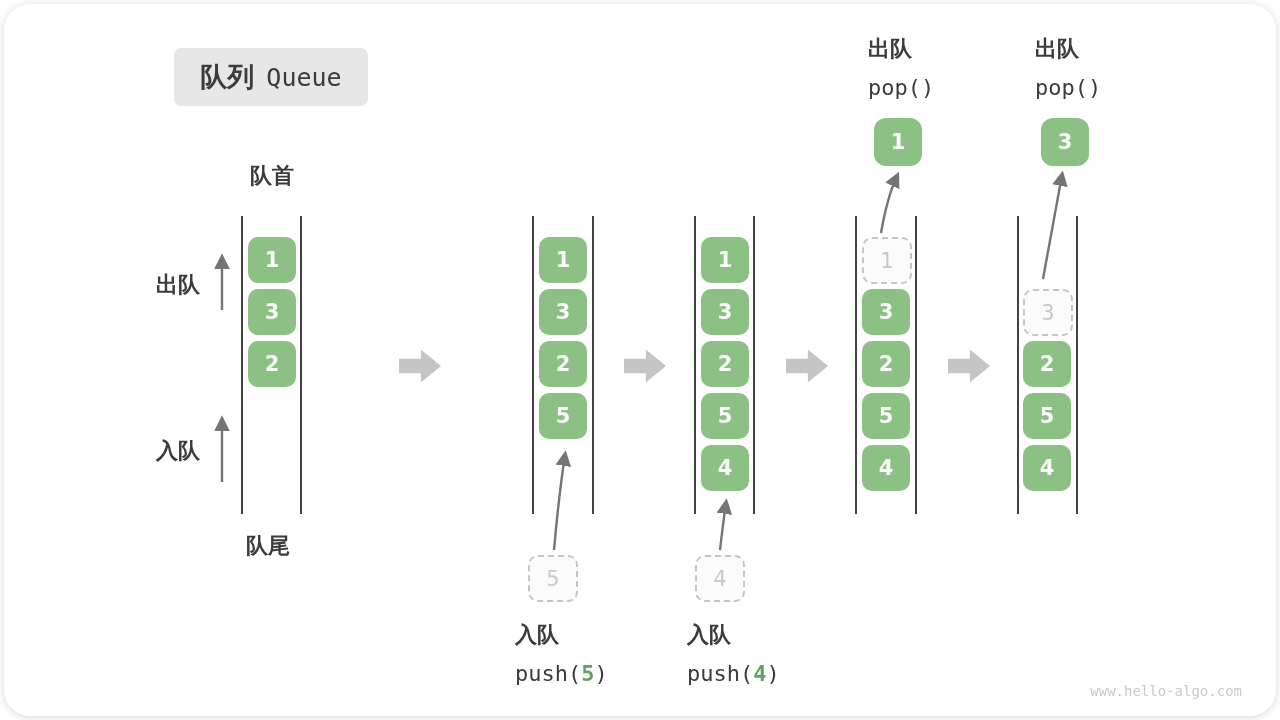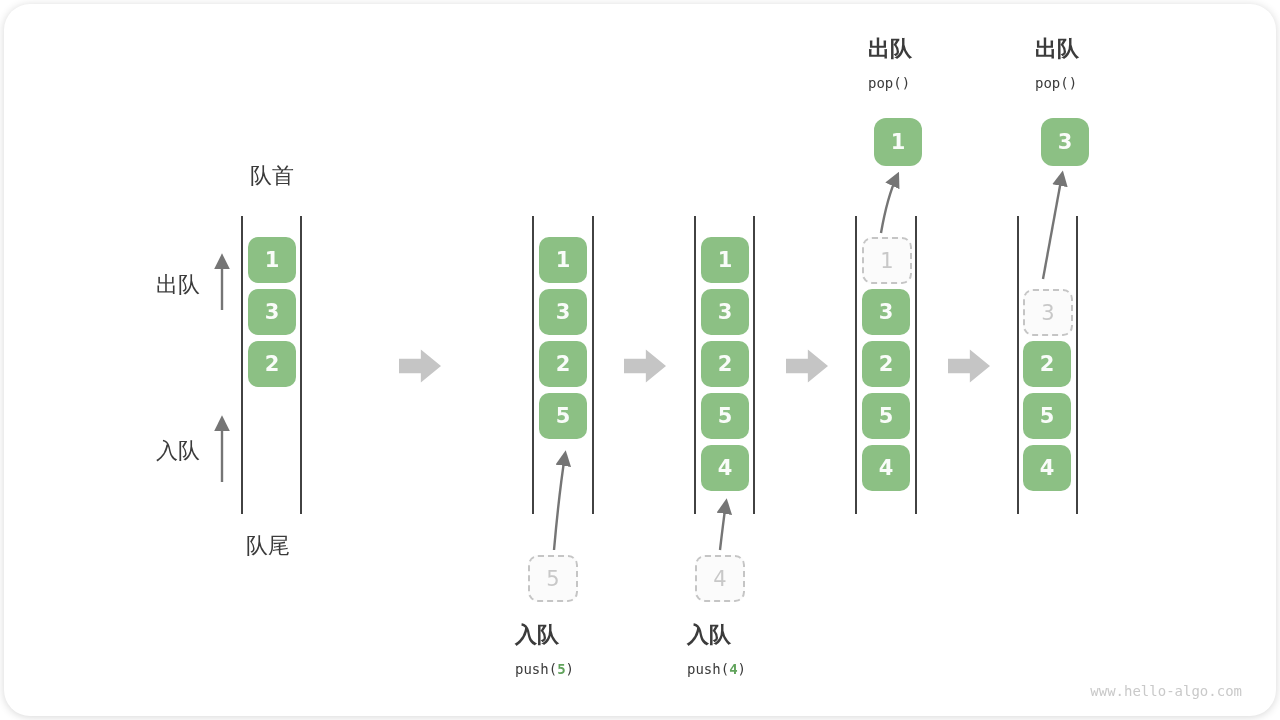--- a/index.html
+++ b/index.html
@@ -23,21 +23,21 @@
     position: absolute; left: 170px; top: 44px;
     width: 194px; height: 58px;
     background: #e7e7e7; border-radius: 7px;
     display: flex; align-items: center; justify-content: center;
     gap: 12px;
   }
   .title-zh { font-size: 27px; font-weight: bold; color: #3b3b3b; }
   .title-en { font-size: 25px; color: #3b3b3b; font-family: "DejaVu Sans Mono", monospace; }
 
   
-  .lbl { position: absolute; font-weight: normal; font-size: 22px; color: #3b3b3b; white-space: nowrap; }
+  .lbl { position: absolute; font-weight: bold; font-size: 22px; color: #3b3b3b; white-space: nowrap; }
   .lbl.center { text-align: center; }
 
   
   .vline {
     position: absolute; top: 212px;
     width: 2px; height: 298px;
     background: #424242;
   }
 
   
@@ -68,37 +68,41 @@
     -webkit-clip-path: polygon(0% 30%, 52% 30%, 52% 4%, 100% 50%, 52% 96%, 52% 70%, 0% 70%);
     clip-path: polygon(0% 30%, 52% 30%, 52% 4%, 100% 50%, 52% 96%, 52% 70%, 0% 70%);
   }
 
   
   .op { position: absolute; white-space: nowrap; }
   .op .action { font-size: 22px; font-weight: bold; color: #3b3b3b; }
   .op .code {
     margin-top: 11px;
     font-family: "DejaVu Sans Mono", monospace;
-    font-size: 14px; color: #3b3b3b;
+    font-size: 22px; color: #3b3b3b;
   }
   .op .code .arg { color: #61a35c; font-weight: bold; }
 
   .watermark {
     position: absolute; right: 34px; top: 679px;
     font-family: "DejaVu Sans Mono", monospace;
     font-size: 14px; color: #c9c9c9;
   }
 
   svg.arrows { position: absolute; left: 0; top: 0; pointer-events: none; }
 </style>
 </head>
 <body>
 
 <div class="card">
 
+  <div class="title-box">
+    <span class="title-zh">队列</span>
+    <span class="title-en">Queue</span>
+  </div>
 
   <div class="lbl center" style="left:230px; top:157px; width:76px;">队首</div>
   <div class="lbl center" style="left:226px; top:527px; width:76px;">队尾</div>
 
   <div class="lbl" style="left:152px; top:266px;">出队</div>
   <div class="lbl" style="left:152px; top:432px;">入队</div>
 
   <svg class="arrows" width="1280" height="720" viewBox="0 0 1280 720">
     <defs>
       <marker id="ah" viewBox="0 0 10 10" refX="7" refY="5" markerWidth="6.5" markerHeight="6.5" orient="auto-start-reverse">

